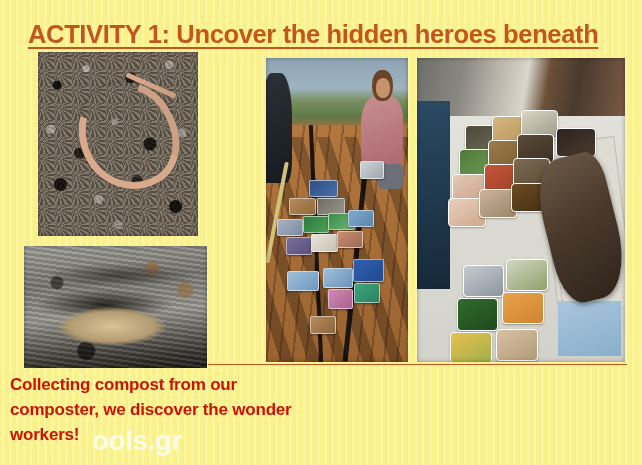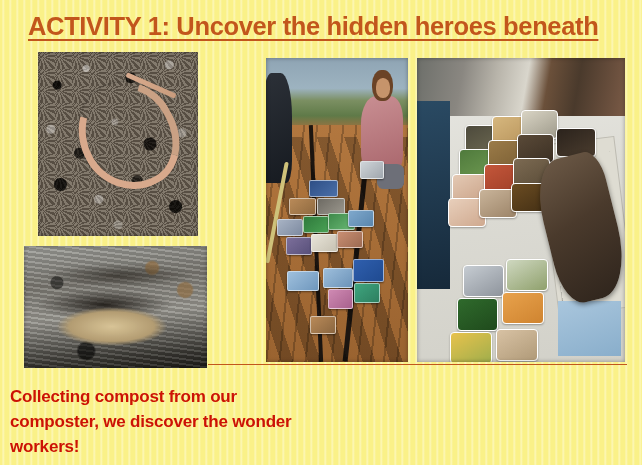--- a/index.html
+++ b/index.html
@@ -26,21 +26,21 @@
        rgba(255,255,255,0.00) 5px,
        rgba(255,255,255,0.00) 7px
     );
     overflow: hidden;
   }
 
   
   #title {
     position: absolute;
     left: 28px;
-    top: 11px;
+    top: 19px;
     width: 605px;
     font-size: 25.5px;
     font-weight: bold;
     letter-spacing: -0.35px;
     color: #C2561C;
     text-decoration: underline;
     text-underline-offset: 4px;
     text-decoration-thickness: 1.5px;
     white-space: nowrap;
     line-height: 31px;
@@ -269,21 +269,20 @@
   }
 
   
   .caption {
     position: absolute;
     color: #CC1205;
     font-size: 17px;
     font-weight: bold;
     line-height: 25px;
     letter-spacing: -0.2px;
-    margin-top: 12px;
   }
   #caption-left  { left: 10px;  top: 372px; width: 300px; }
   #caption-right { left: 336px; top: 368px; width: 290px; }
 
   
   #watermark {
     position: absolute;
     left: 92px;
     top: 425px;
     font-size: 28px;
@@ -377,14 +376,15 @@
     <div class="tcard" style="left:38%;top:89%;width:19%;height:10%;background:linear-gradient(150deg,#d8c2a4,#b09a78);"></div>
 
     <div class="hand-glove"></div>
   </div>
 
   <div id="divider"></div>
 
   <div class="caption" id="caption-left">Collecting compost from our composter, we discover the wonder workers!</div>
 
 
+  <div id="watermark">ools.gr</div>
 
 </div>
 
 </body></html>

